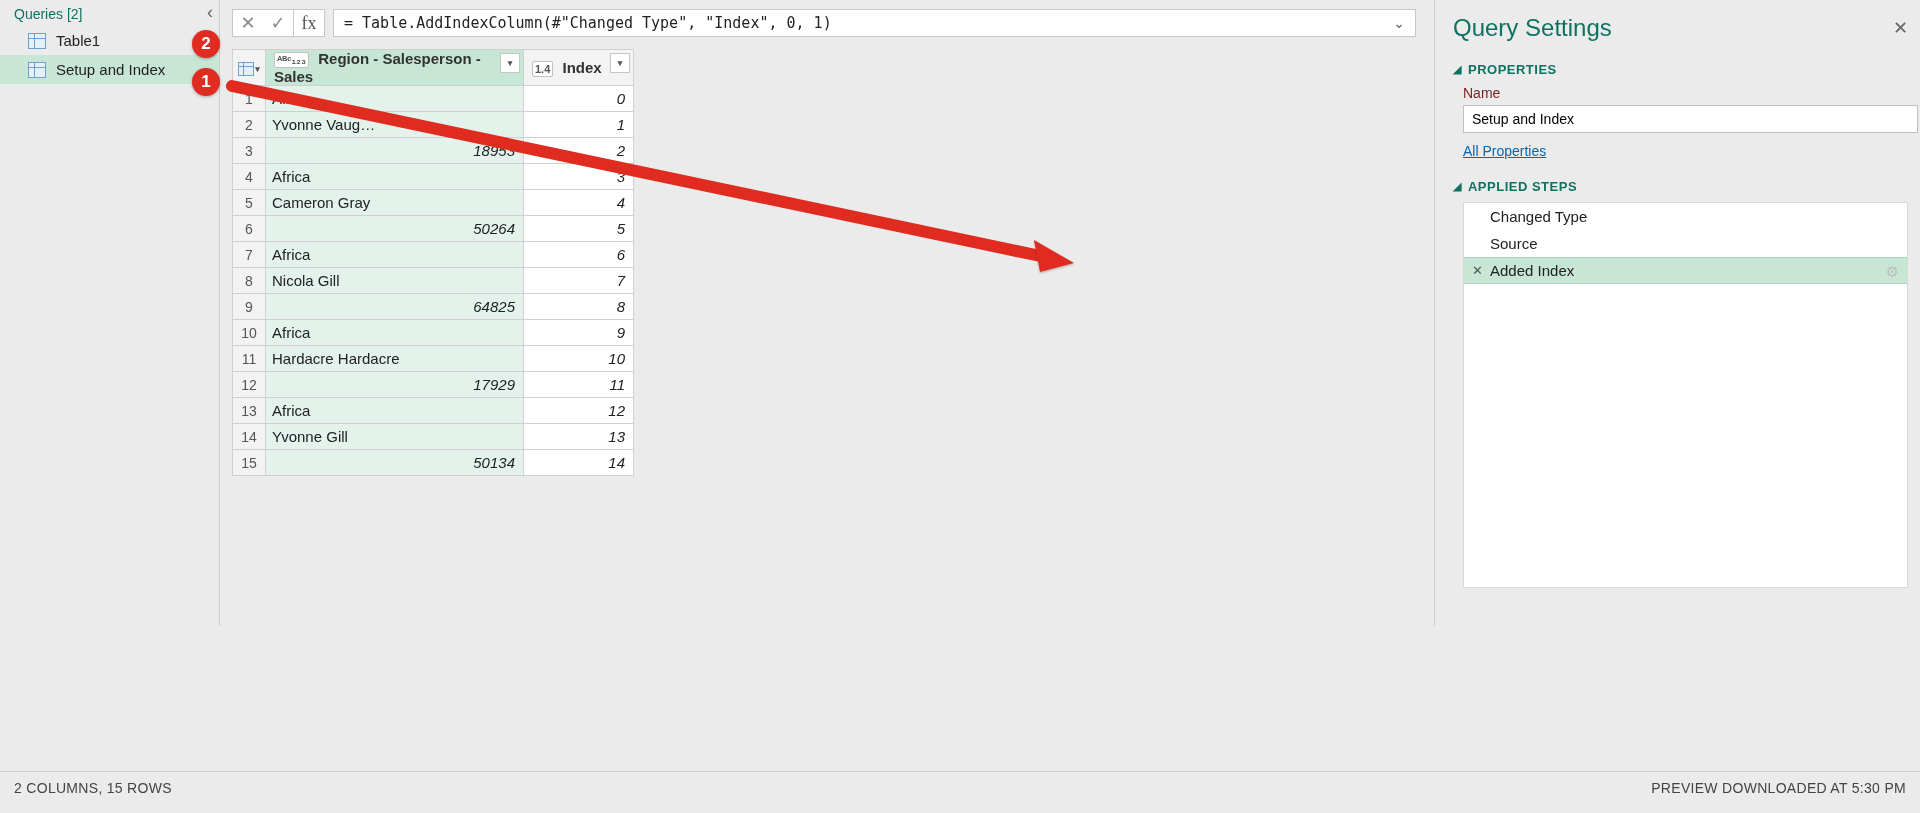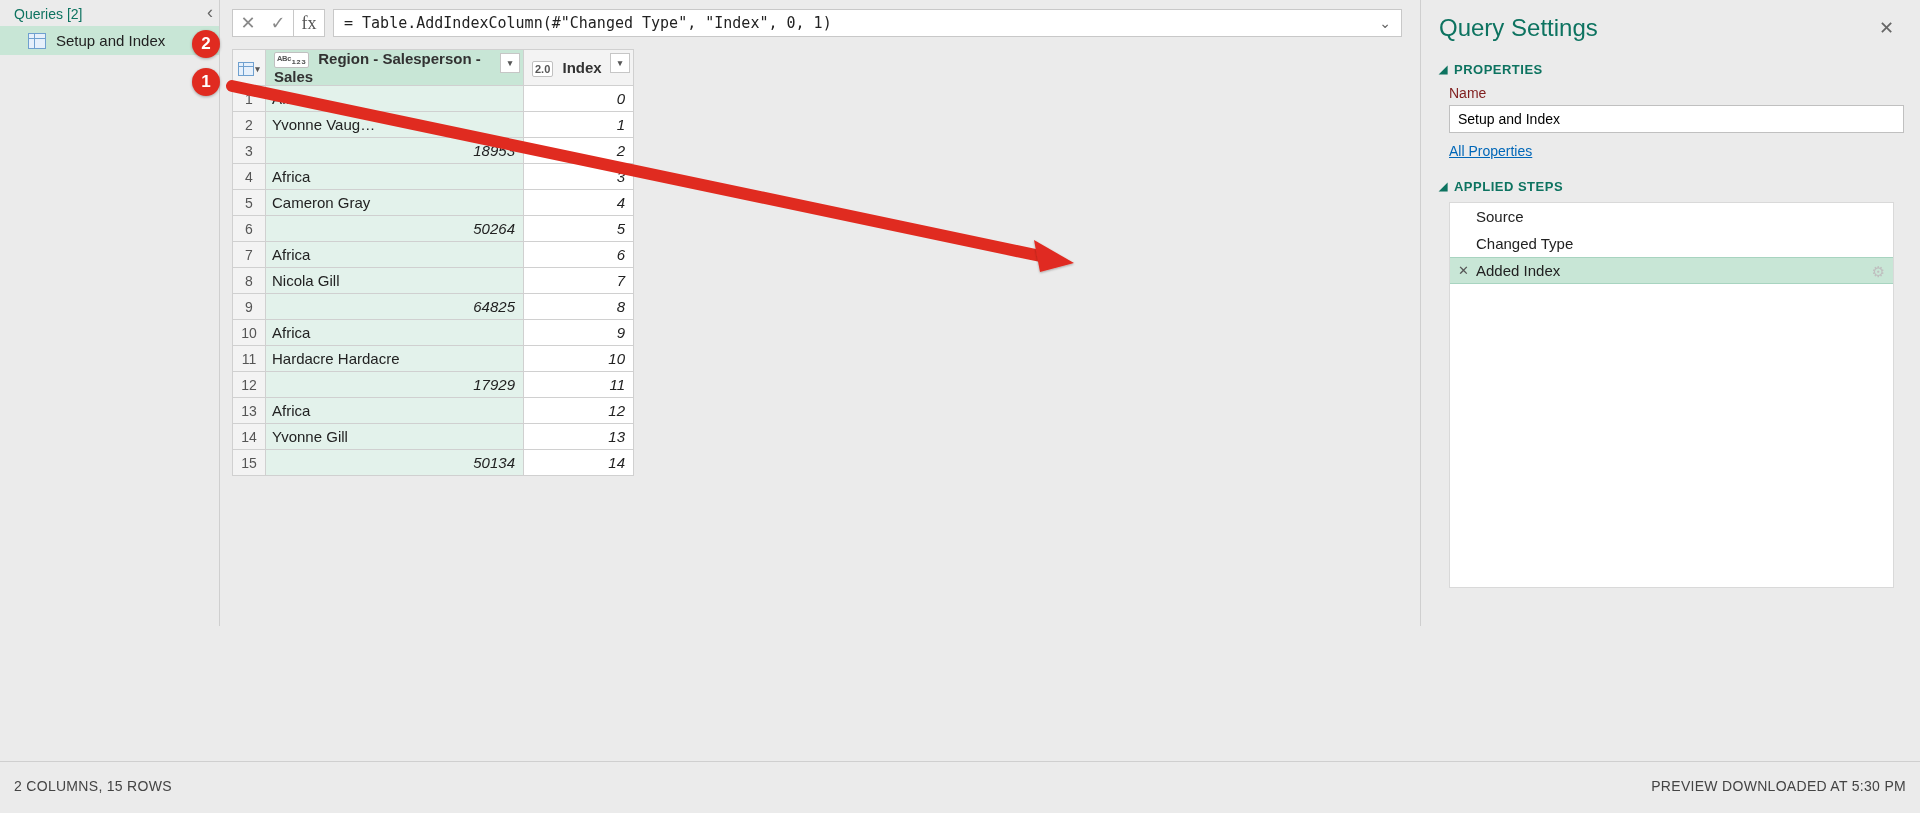--- a/index.html
+++ b/index.html
@@ -199,21 +199,21 @@
     text-align:right;
     font-style:italic;
     padding-right:8px;
     background:#fff;
   }
   
   .settings-panel {
     width:455px;
     flex:0 0 455px;
     background:var(--panel-bg);
-    padding:14px 26px 10px 18px;
+    padding:14px 12px 10px 18px;
     position:relative;
   }
   .settings-title {
     font-size:24px;
     font-weight:300;
     color:var(--teal);
     margin:0 0 20px 0;
     display:flex;
     justify-content:space-between;
     align-items:center;
@@ -280,28 +280,28 @@
     font-family:"Segoe UI Symbol",sans-serif;
   }
   .step .gear {
     position:absolute; right:8px; top:5px;
     font-size:15px; color:#bfbfbf;
     font-family:"Segoe UI Symbol",sans-serif;
   }
   
   .status-bar {
     position:absolute;
-    left:0; right:0; bottom:4px;
+    left:0; right:0; bottom:10px;
     height:31px;
     background:var(--panel-bg);
     border-top:1px solid #cfcfcf;
     display:flex;
     align-items:center;
     justify-content:space-between;
-    padding:8px 14px;
+    padding:0 14px;
     font-size:14px;
     letter-spacing:0.3px;
     color:#444;
   }
   
   .badge {
     position:absolute;
     width:28px; height:28px;
     border-radius:50%;
     background:var(--red-badge);
@@ -324,20 +324,24 @@
 </style>
 </head>
 <body>
 
 <div class="app">
 
   <div class="queries-panel">
     <div class="queries-header">Queries [2]</div>
     <span class="collapse-chevron">‹</span>
     <div id="queries-list">
+        <div class="query-item">
+          <span class="tbl-icon"></span>
+          <span>Table1</span>
+        </div>
         <div class="query-item selected">
           <span class="tbl-icon"></span>
           <span>Setup and Index</span>
         </div>
       </div>
   </div>
 
   <div class="center">
     <div class="formula-bar">
       <div class="fb-btn">
@@ -361,21 +365,21 @@
           <tr>
             <th class="corner">
               <span class="tbl-icon"></span><span class="tri">▾</span>
             </th>
             <th class="col region-col">
               <span class="type-badge">ᴬᴮᶜ₁₂₃</span>
               <span>Region - Salesperson - Sales</span>
               <span class="filter-btn">▾</span>
             </th>
             <th class="col index-col">
-              <span class="type-badge">2.0</span>
+              <span class="type-badge">1.4</span>
               <span>Index</span>
               <span class="filter-btn">▾</span>
             </th>
           </tr>
         </thead>
         <tbody id="table-body">
             <tr>
               <td class="rownum">1</td>
               <td class="region-cell">Africa</td>
               <td class="index-cell">0</td>
@@ -467,22 +471,22 @@
     </div>
     <div class="prop-label">Name</div>
     <input class="name-input" value="Setup and Index" style="">
     <div class="all-props">All Properties</div>
 
     <div class="section-header">
       <span class="tri">◢</span>
       <span>APPLIED STEPS</span>
     </div>
     <div class="steps-list" id="steps-list">
+        <div class="step"><span>Changed Type</span></div>
         <div class="step"><span>Source</span></div>
-        <div class="step"><span>Changed Type</span></div>
         <div class="step active"><span class="del-x">✕</span><span>Added Index</span><span class="gear">⚙</span></div>
       </div>
   </div>
 </div>
 
 <div class="status-bar">
   <span>2 COLUMNS, 15 ROWS</span>
   <span>PREVIEW DOWNLOADED AT 5:30 PM</span>
 </div>
 

